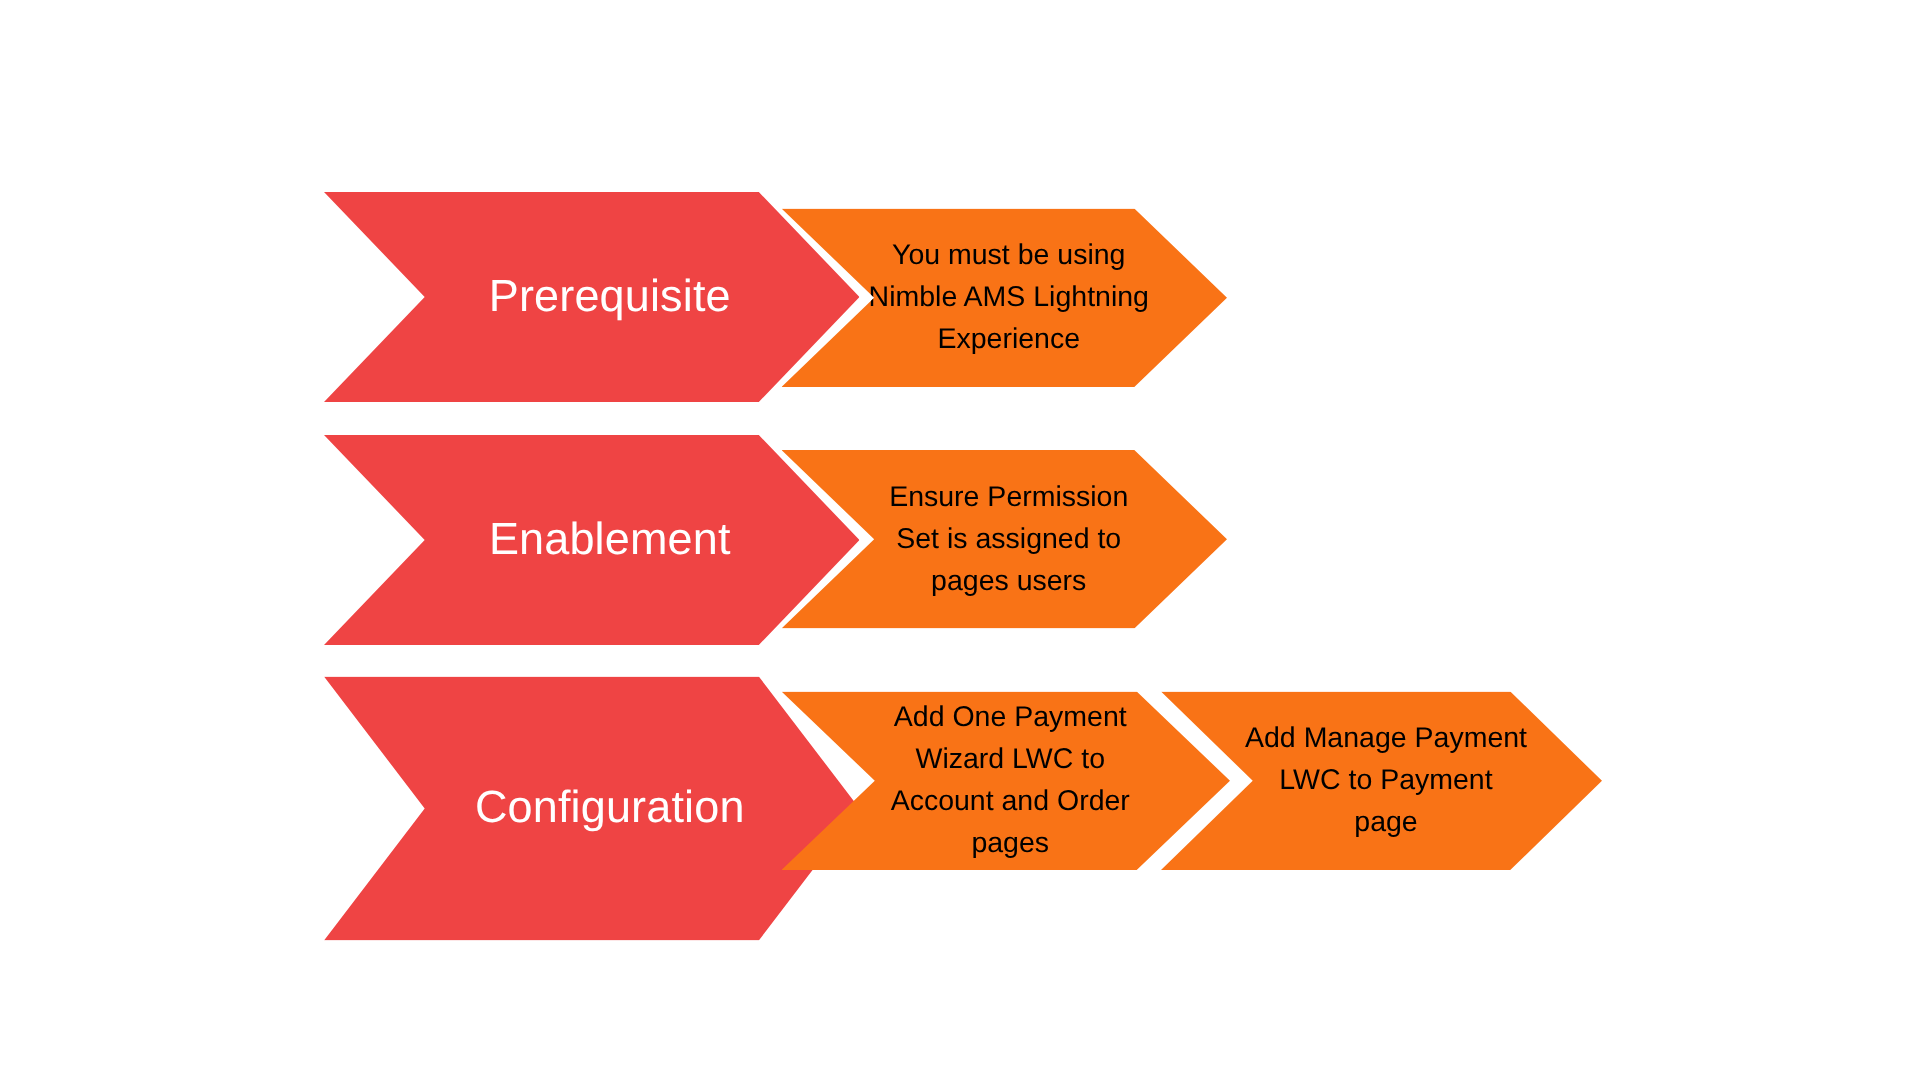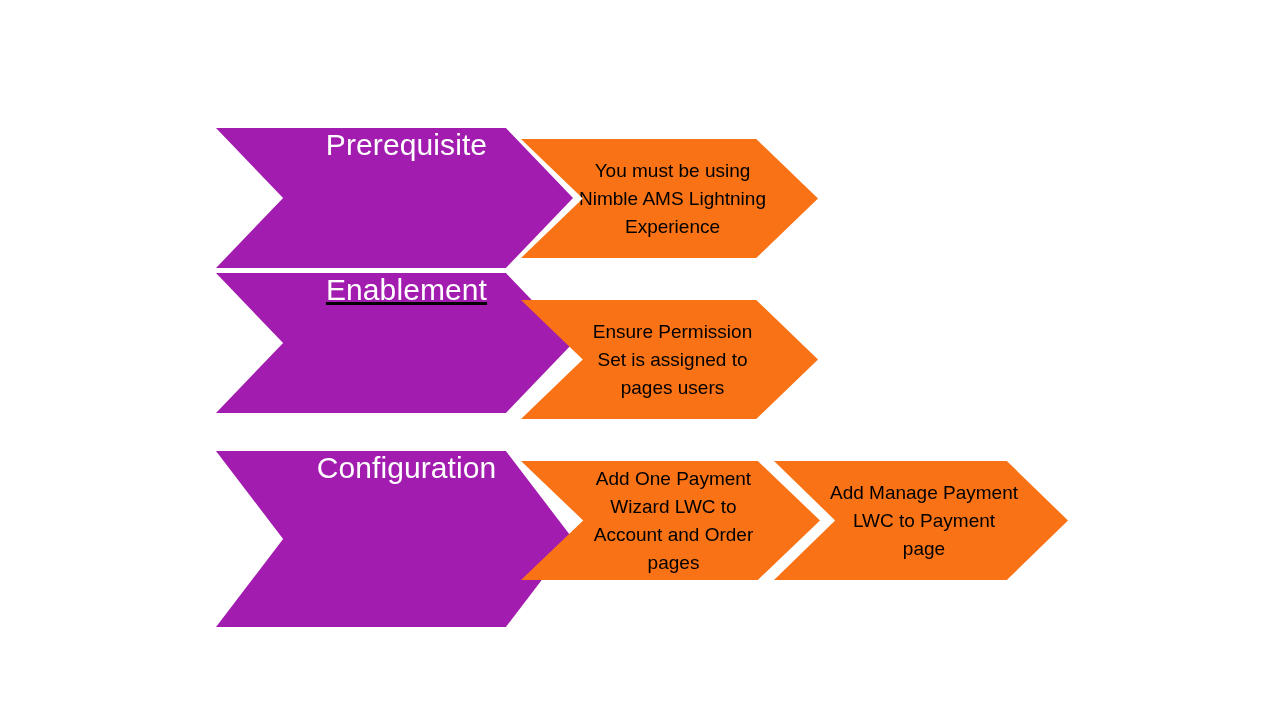--- a/index.html
+++ b/index.html
@@ -26,25 +26,25 @@
 
   .row {
     position: absolute;
     left: 0;
     width: 1280px;
   }
 
   
   .stage-chevron {
     position: absolute;
-    background: #a21caf;
+    background: #ef4444;
     -webkit-clip-path: polygon(0% 0%, 81.2% 0%, 100% 50%, 81.2% 100%, 0% 100%, 18.8% 50%);
     clip-path: polygon(0% 0%, 81.2% 0%, 100% 50%, 81.2% 100%, 0% 100%, 18.8% 50%);
     display: flex;
-    align-items: flex-start;
+    align-items: center;
     justify-content: center;
   }
   .stage-label {
     color: #ffffff;
     font-size: 30px;
     line-height: 34px;
     font-weight: 400;
     letter-spacing: 0.1px;
     text-align: center;
     padding-left: 46px;
@@ -84,21 +84,21 @@
     </div>
 
     <div class="step-chevron" style="left:521px; top:139px; width:297px; height:119px;">
       <span class="step-text">You must be using Nimble AMS Lightning Experience</span>
     </div>
 
   </div>
 
   <div class="row">
 
-    <div class="stage-chevron" style="left:216px; top:273px; width:357px; height:140px;text-decoration:underline;">
+    <div class="stage-chevron" style="left:216px; top:290px; width:357px; height:140px;">
       <span class="stage-label">Enablement</span>
     </div>
 
     <div class="step-chevron" style="left:521px; top:300px; width:297px; height:119px;">
       <span class="step-text">Ensure Permission Set is assigned to pages users</span>
     </div>
 
   </div>
 
   <div class="row">

